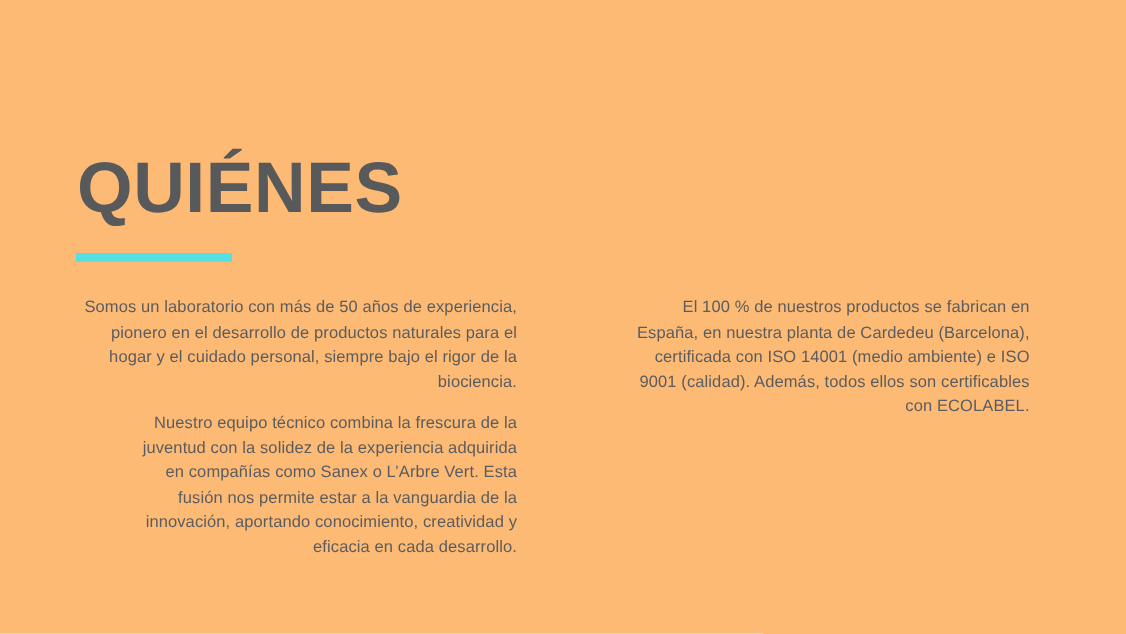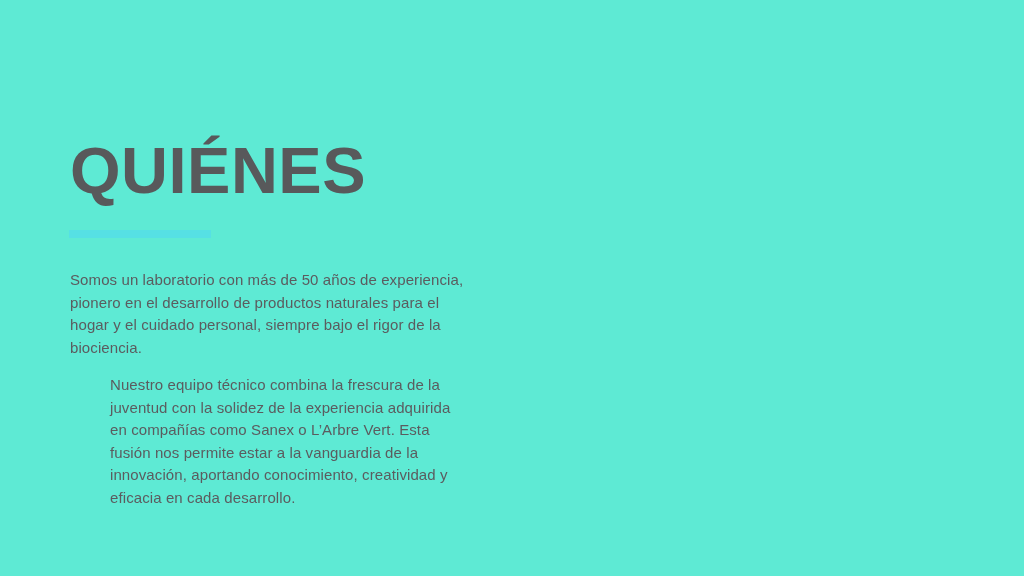--- a/index.html
+++ b/index.html
@@ -10,21 +10,21 @@
   body {
     width: 1024px;
     height: 576px;
     overflow: hidden;
     position: relative;
     font-family: "Liberation Sans", "DejaVu Sans", sans-serif;
   }
   .slide {
     position: absolute;
     inset: 0;
-    background: #5eead4;
+    background: #fdba74;
   }
   .title {
     position: absolute;
     left: 70px;
     top: 98px;
     font-size: 65px;
     line-height: 58px;
     font-weight: 700;
     letter-spacing: 0.5px;
     color: #58595b;
@@ -48,36 +48,38 @@
   .col {
     color: #5b5c5f;
     font-size: 15px;
     line-height: 22.5px;
     letter-spacing: 0.1px;
   }
   .col.left  { width: 400px; }
   .col.right { width: 400px; }
   .col p {
     margin: 0 0 15px 0;
+    text-align: right;
   }
   .col p:last-child { margin-bottom: 0; margin-left: 40px; }
 </style>
 </head>
 <body>
 
 <div class="slide">
 
   <h1 class="title">
     <div>QUIÉNES</div>
   </h1>
 
   <div class="accent-bar"></div>
 
   <div class="columns">
     <div class="col left">
       <p>Somos un laboratorio con más de 50 años de experiencia, pionero en el desarrollo de productos naturales para el hogar y el cuidado personal, siempre bajo el rigor de la biociencia.</p>
       <p>Nuestro equipo técnico combina la frescura de la juventud con la solidez de la experiencia adquirida en compañías como Sanex o L’Arbre Vert. Esta fusión nos permite estar a la vanguardia de la innovación, aportando conocimiento, creatividad y eficacia en cada desarrollo.</p>
     </div>
     <div class="col right">
+      <p>El 100 % de nuestros productos se fabrican en España, en nuestra planta de Cardedeu (Barcelona), certificada con ISO 14001 (medio ambiente) e ISO 9001 (calidad). Además, todos ellos son certificables con ECOLABEL.</p>
     </div>
   </div>
 
 </div>
 
 </body></html>

